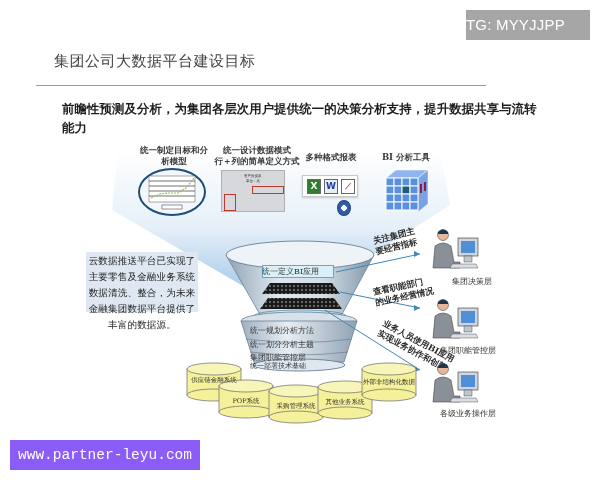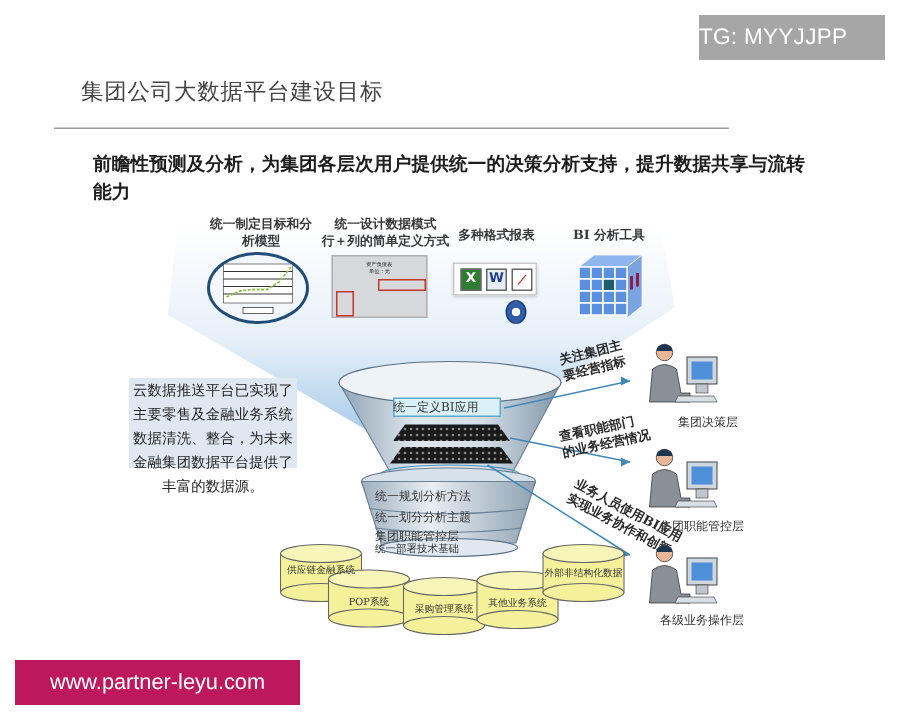--- a/index.html
+++ b/index.html
@@ -84,21 +84,21 @@
   .persona-label {
     position: absolute; font-family: "DejaVu Serif", serif; font-size: 8px; color: #333; text-align: right; width: 70px;
   }
   .arrow-label {
     position: absolute; font-family: "DejaVu Serif", serif; font-size: 8.5px; line-height: 11px; color: #2a2a2a;
     font-weight: bold; transform-origin: left top;
   }
 
   .watermark-bottom {
     position: absolute; left: 10px; top: 440px; width: 190px; height: 30px;
-    background: #be185d; color: #ffffff; font-family: Liberation Sans, sans-serif;
+    background: #8b5cf6; color: #ffffff; font-family: Liberation Mono, monospace;
     font-size: 14.5px; line-height: 30px; text-align: center;
   }
 </style>
 </head>
 <body>
 
 <div class="watermark-top">TG: MYYJJPP</div>
 
 <div class="page-title">集团公司大数据平台建设目标</div>
 <div class="title-rule"></div>

